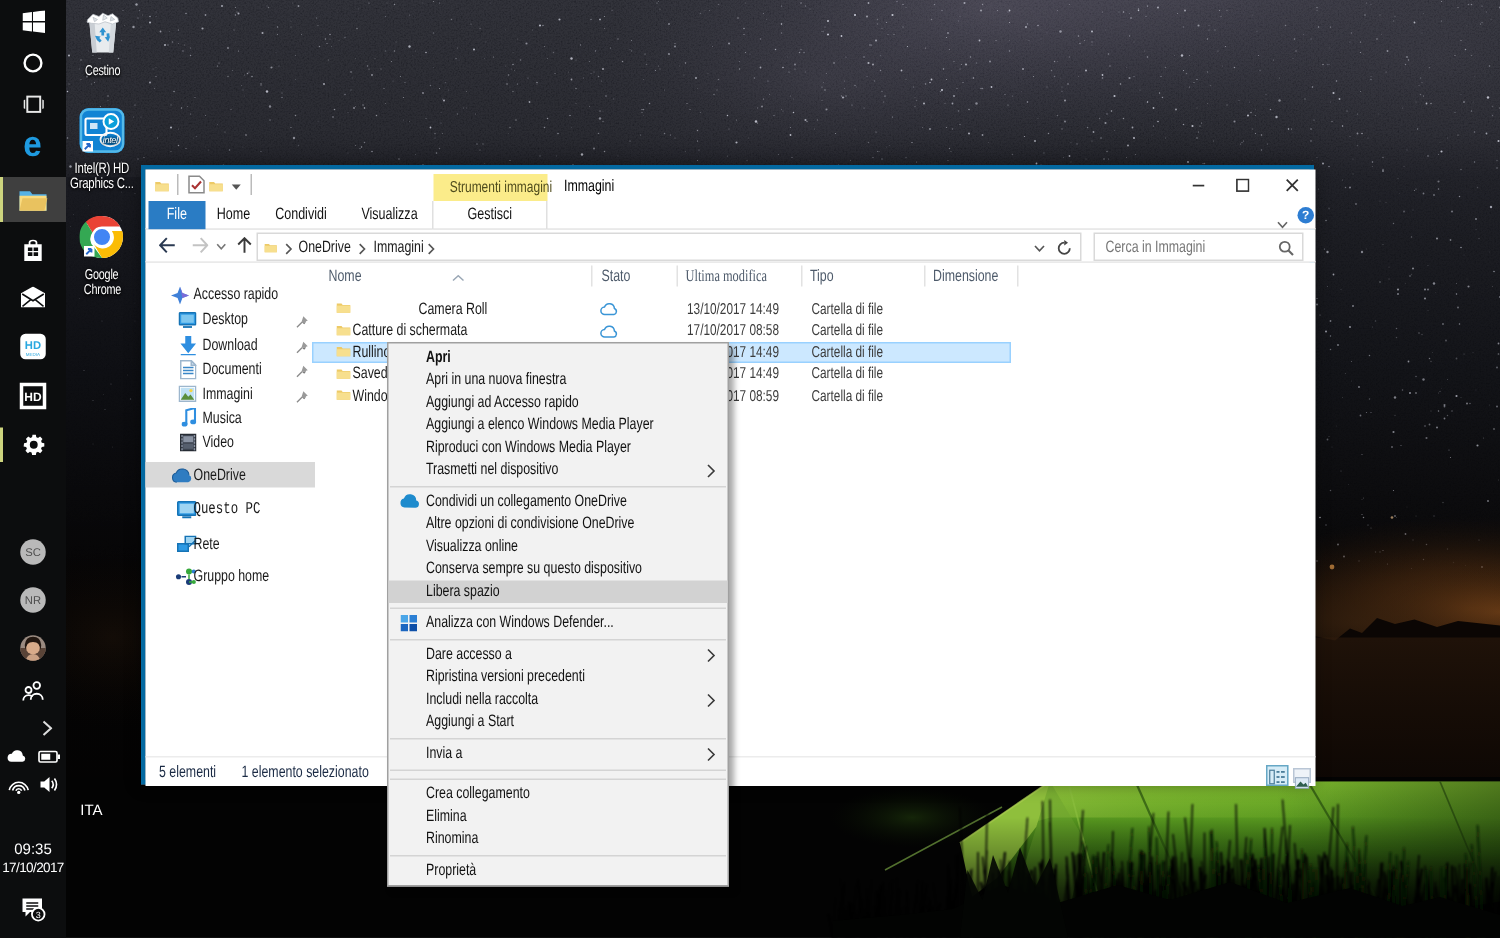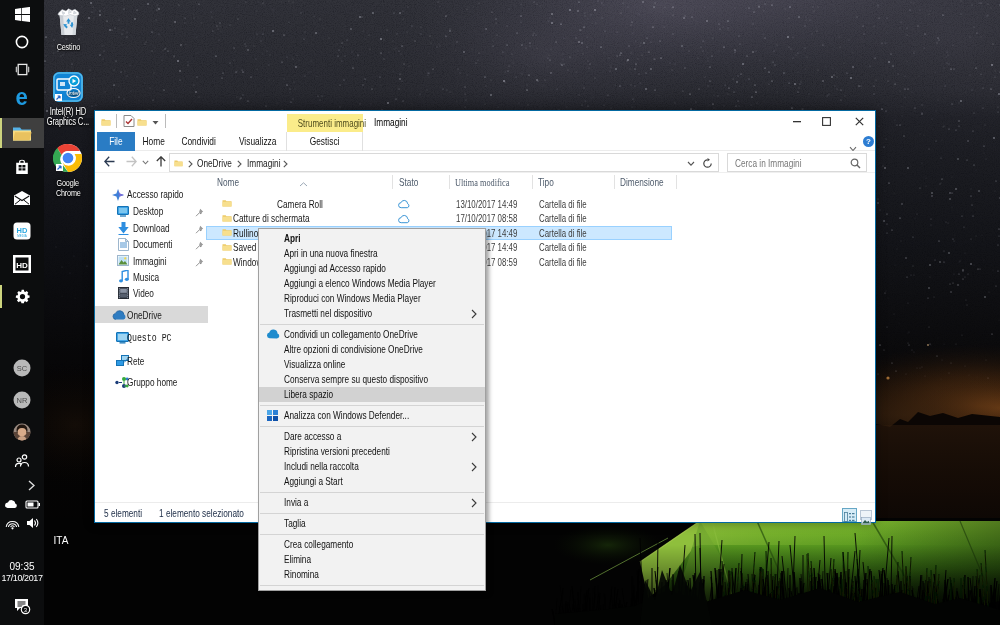--- a/index.html
+++ b/index.html
@@ -2,21 +2,21 @@
 <html><head><meta charset="utf-8"><style>
 *{margin:0;padding:0;box-sizing:border-box;}
 html,body{width:1000px;height:625px;overflow:hidden;background:#000;font-family:"Liberation Sans",sans-serif;}
 #wall{position:absolute;left:0;top:0;width:1000px;height:625px;}
 
 #taskbar{position:absolute;left:0;top:0;width:44px;height:625px;background:#0c0d0e;z-index:20;}
 .tbi{position:absolute;left:0;width:44px;display:flex;align-items:center;justify-content:center;color:#fff;}
 
 .dico{position:absolute;color:#fff;text-align:center;font-size:9.5px;letter-spacing:-0.2px;text-shadow:0 1px 2px #000,0 0 3px #000;z-index:22;}
 
-#win{position:absolute;left:94px;top:110px;width:782px;height:413px;background:#737373;border:1px solid #0369a1;z-index:30;box-shadow:0 0 10px rgba(0,0,0,0.4);}
+#win{position:absolute;left:94px;top:110px;width:782px;height:413px;background:#737373;border:3px solid #0369a1;z-index:30;box-shadow:0 0 10px rgba(0,0,0,0.4);}
 #titlebar{position:absolute;left:0;top:0;width:780px;height:21px;background:#fff;}
 #tabsrow{position:absolute;left:0;top:21px;width:780px;height:19px;background:#fff;border-bottom:1px solid #ececec;padding-left:37px;}
 #addrrow{position:absolute;left:0;top:40px;width:780px;height:22px;background:#fff;border-bottom:1px solid #efefef;}
 #mainarea{position:absolute;left:0;top:62px;width:780px;height:329px;background:#fff;}
 #statusbar{position:absolute;left:0;top:391px;width:780px;height:20px;background:#fff;border-top:1px solid #ececec;}
 .qat{position:absolute;top:3px;height:14px;}
 .sx{display:inline-block;transform:scaleX(0.75);transform-origin:0 50%;white-space:nowrap;}
 .sxc{display:inline-block;transform:scaleX(0.76);transform-origin:50% 50%;white-space:nowrap;}
 .tab{position:absolute;top:0;height:19px;line-height:18px;font-size:11px;color:#111;text-align:center;}
 .crumb{font-size:11px;color:#191919;}
@@ -2349,19 +2349,19 @@
  <div class="mi"><span class="sx">Ripristina versioni precedenti</span></div>
  <div class="mi"><span class="sx">Includi nella raccolta</span><span class="marr"><svg width="6" height="10" viewBox="0 0 6 10">
           <path d="M1 1 L5 5 L1 9" fill="none" stroke="#3a3a3a" stroke-width="1.1"></path>
         </svg></span></div>
  <div class="mi"><span class="sx">Aggiungi a Start</span></div>
  <div class="msep"></div>
  <div class="mi"><span class="sx">Invia a</span><span class="marr"><svg width="6" height="10" viewBox="0 0 6 10">
           <path d="M1 1 L5 5 L1 9" fill="none" stroke="#3a3a3a" stroke-width="1.1"></path>
         </svg></span></div>
  <div class="msep"></div>
- <div class="mi"><span class="sx">Taglia</span></div>
  <div class="msep"></div>
  <div class="mi"><span class="sx">Crea collegamento</span></div>
  <div class="mi"><span class="sx">Elimina</span></div>
  <div class="mi"><span class="sx">Rinomina</span></div>
  <div class="msep"></div>
+ <div class="mi"><span class="sx">Proprietà</span></div>
 </div>
 
 </body></html>

